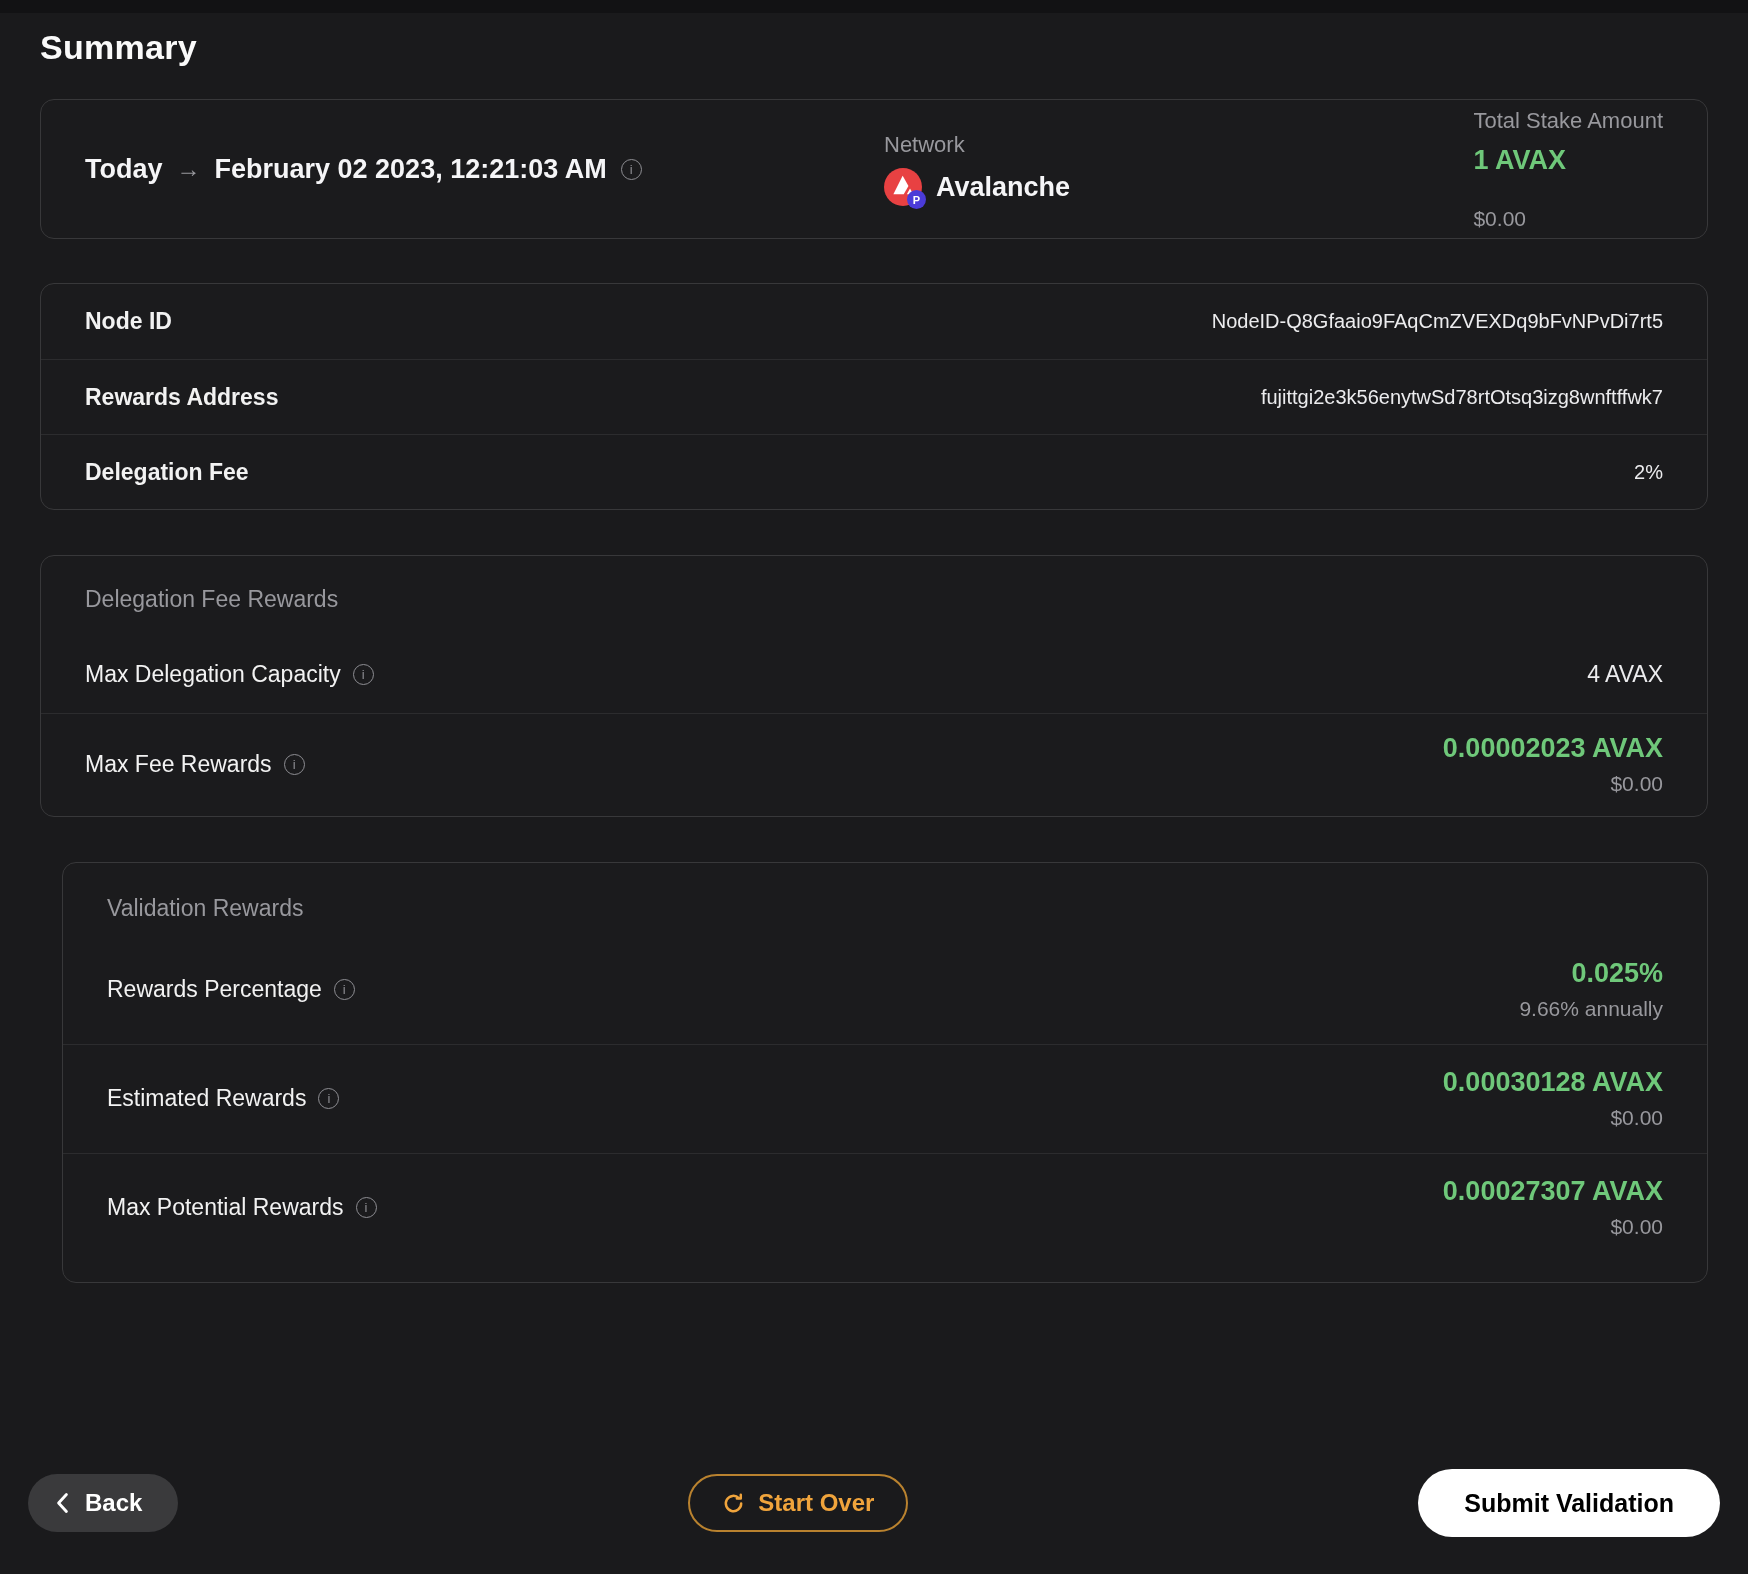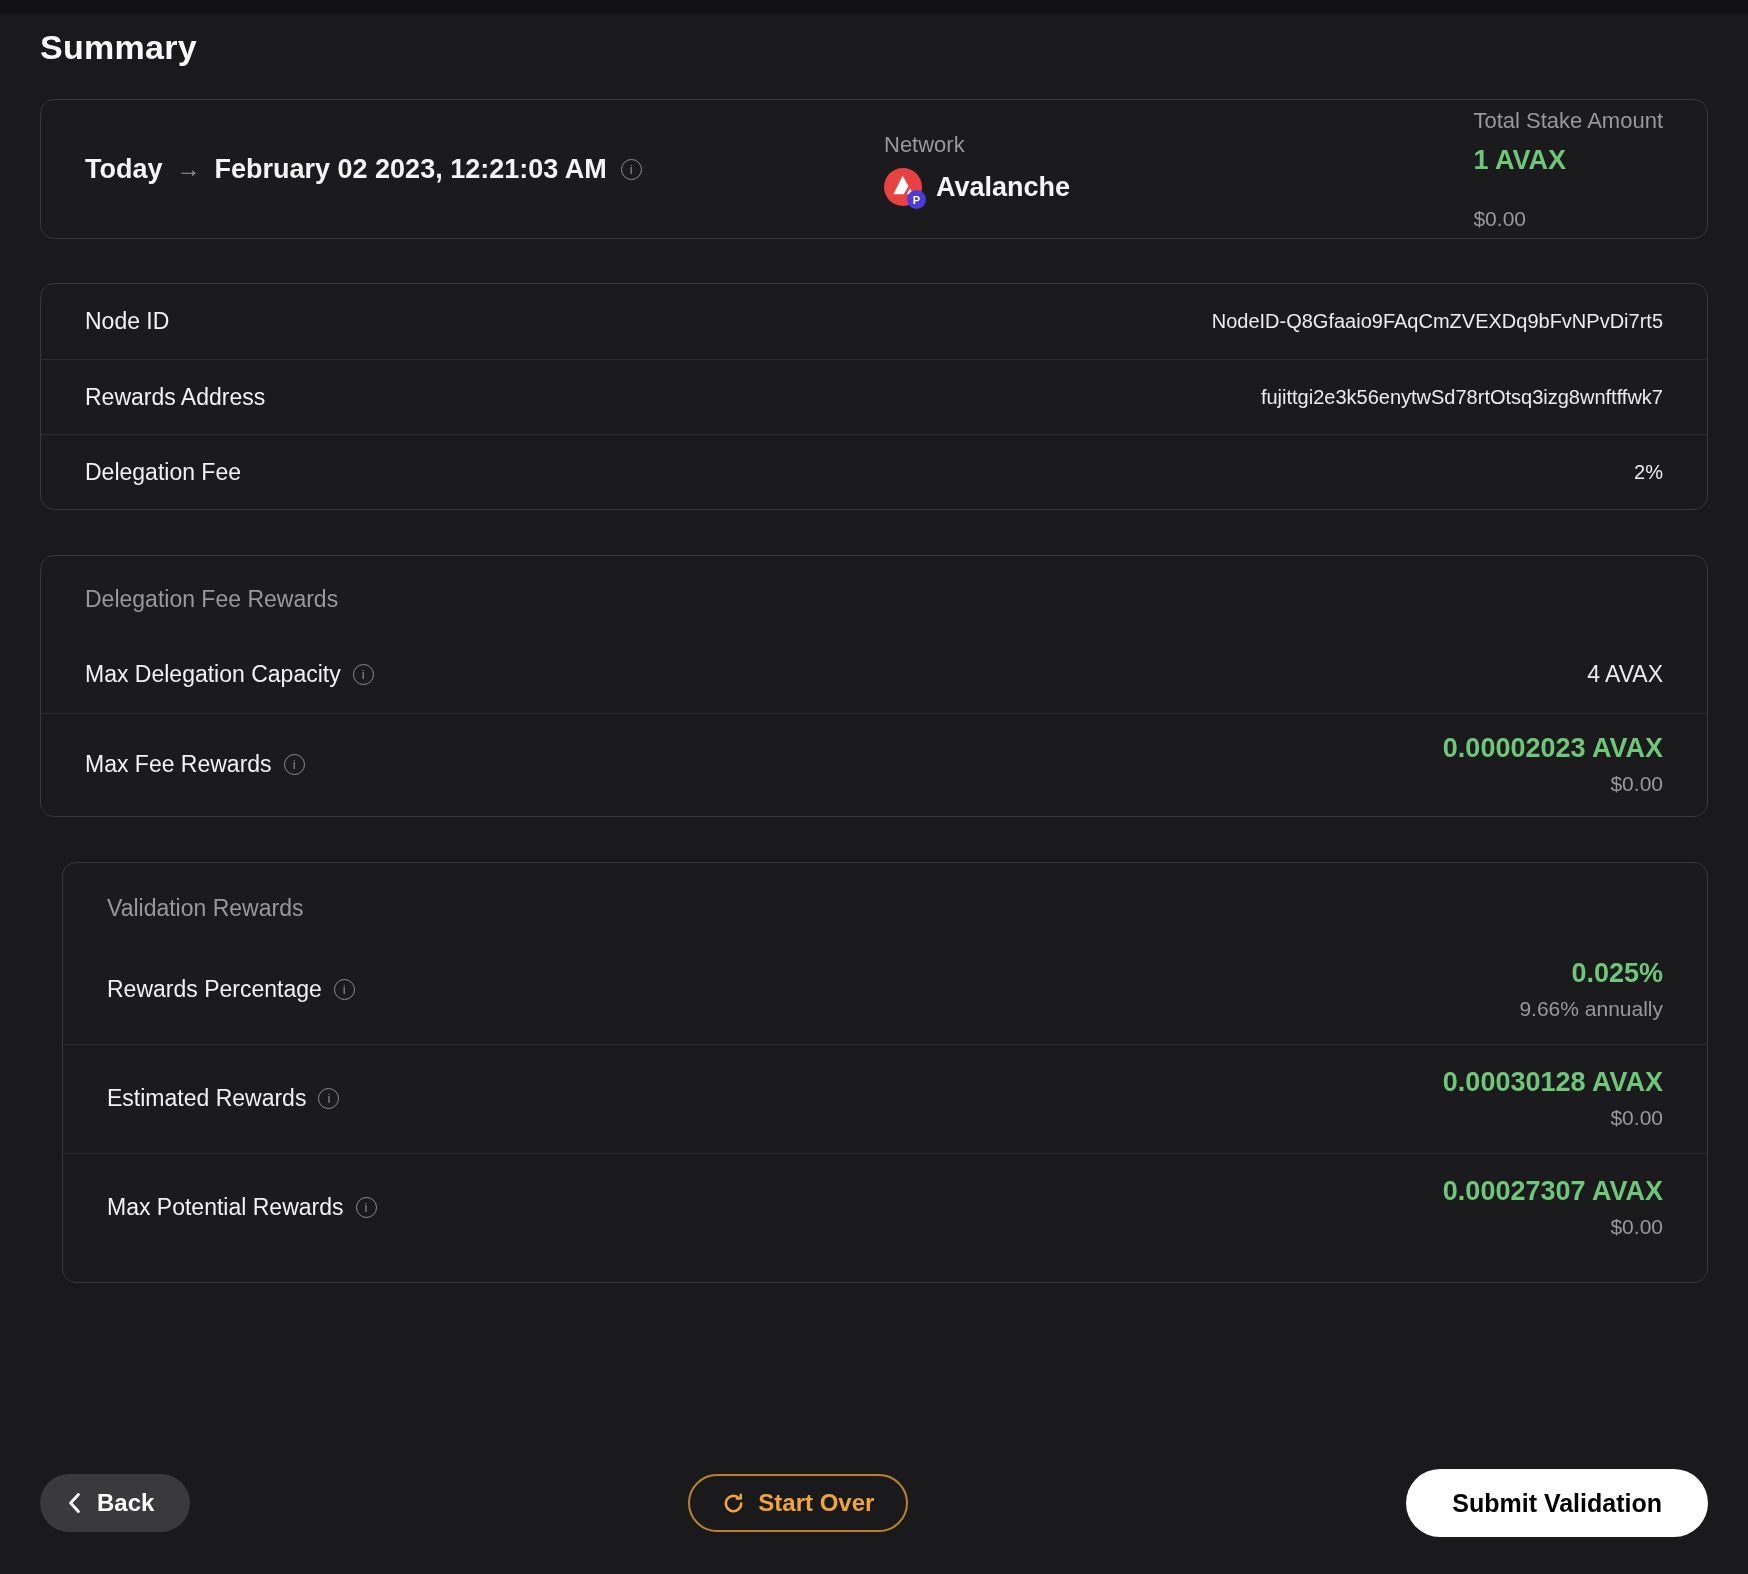--- a/index.html
+++ b/index.html
@@ -84,21 +84,21 @@
   
   .card-table { margin-top: 44px; }
   .t-row {
     height: 75px;
     display: flex;
     align-items: center;
     justify-content: space-between;
     padding: 0 44px;
   }
   .t-row + .t-row { border-top: 1px solid #2c2c2e; }
-  .t-label { font-size: 23px; font-weight: 400; color: #f2f2f2; }
+  .t-label { font-size: 23px; font-weight: 700; color: #f2f2f2; }
   .t-value { font-size: 20px; font-weight: 400; color: #ececee; }
 
   
   .card-section { margin-top: 45px; }
   .section-header {
     color: #98989d;
     font-size: 23px;
     padding: 30px 44px 0 44px;
   }
   .s-row {
@@ -116,21 +116,21 @@
   .right-col { text-align: right; }
   .right-col .main { font-size: 27px; font-weight: 700; line-height: 32px; }
   .right-col .sub { margin-top: 8px; font-size: 21px; color: #98989d; }
   .card-validation { padding-bottom: 20px; margin-left: 22px; }
   .card-validation .s-row.tall { min-height: 108px; }
   .card-validation .section-header { padding-top: 32px; }
 
   
   .footer {
     margin-top: 186px;
-    padding: 0 40px;
+    padding: 0 28px;
     display: flex;
     align-items: center;
     justify-content: space-between;
   }
   .btn {
     display: inline-flex;
     align-items: center;
     justify-content: center;
     border-radius: 34px;
     font-family: "Liberation Sans", sans-serif;

